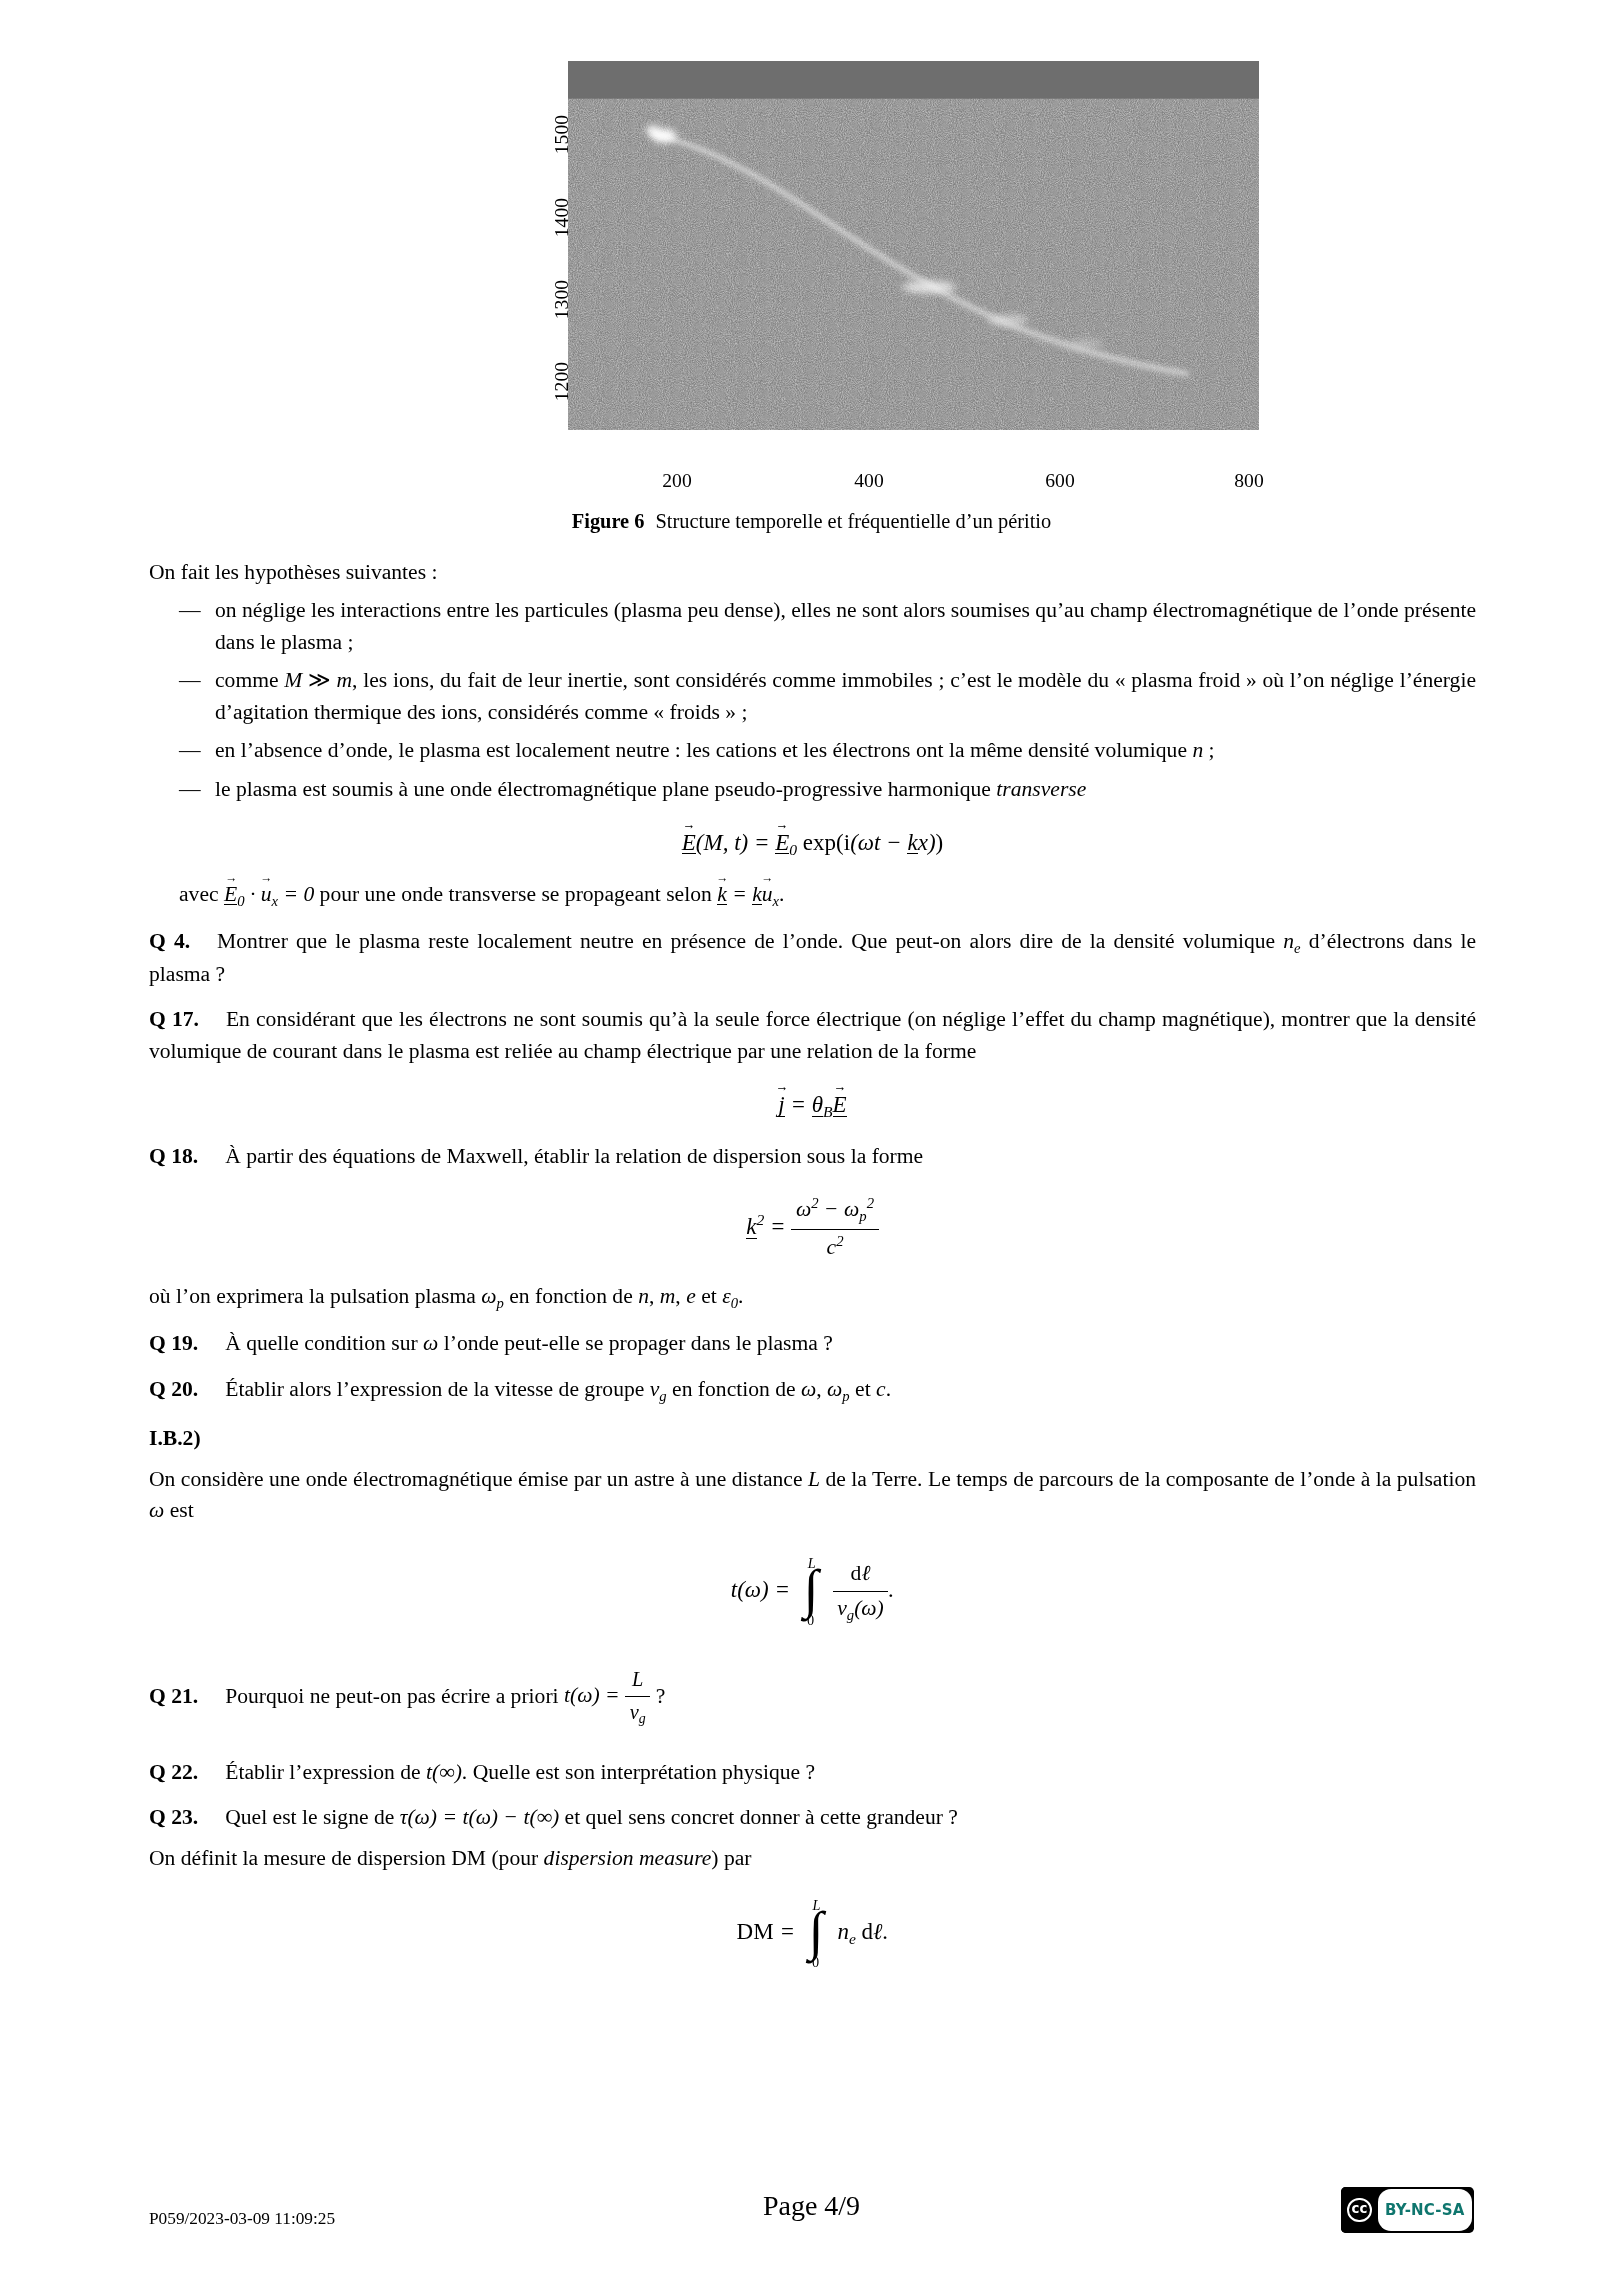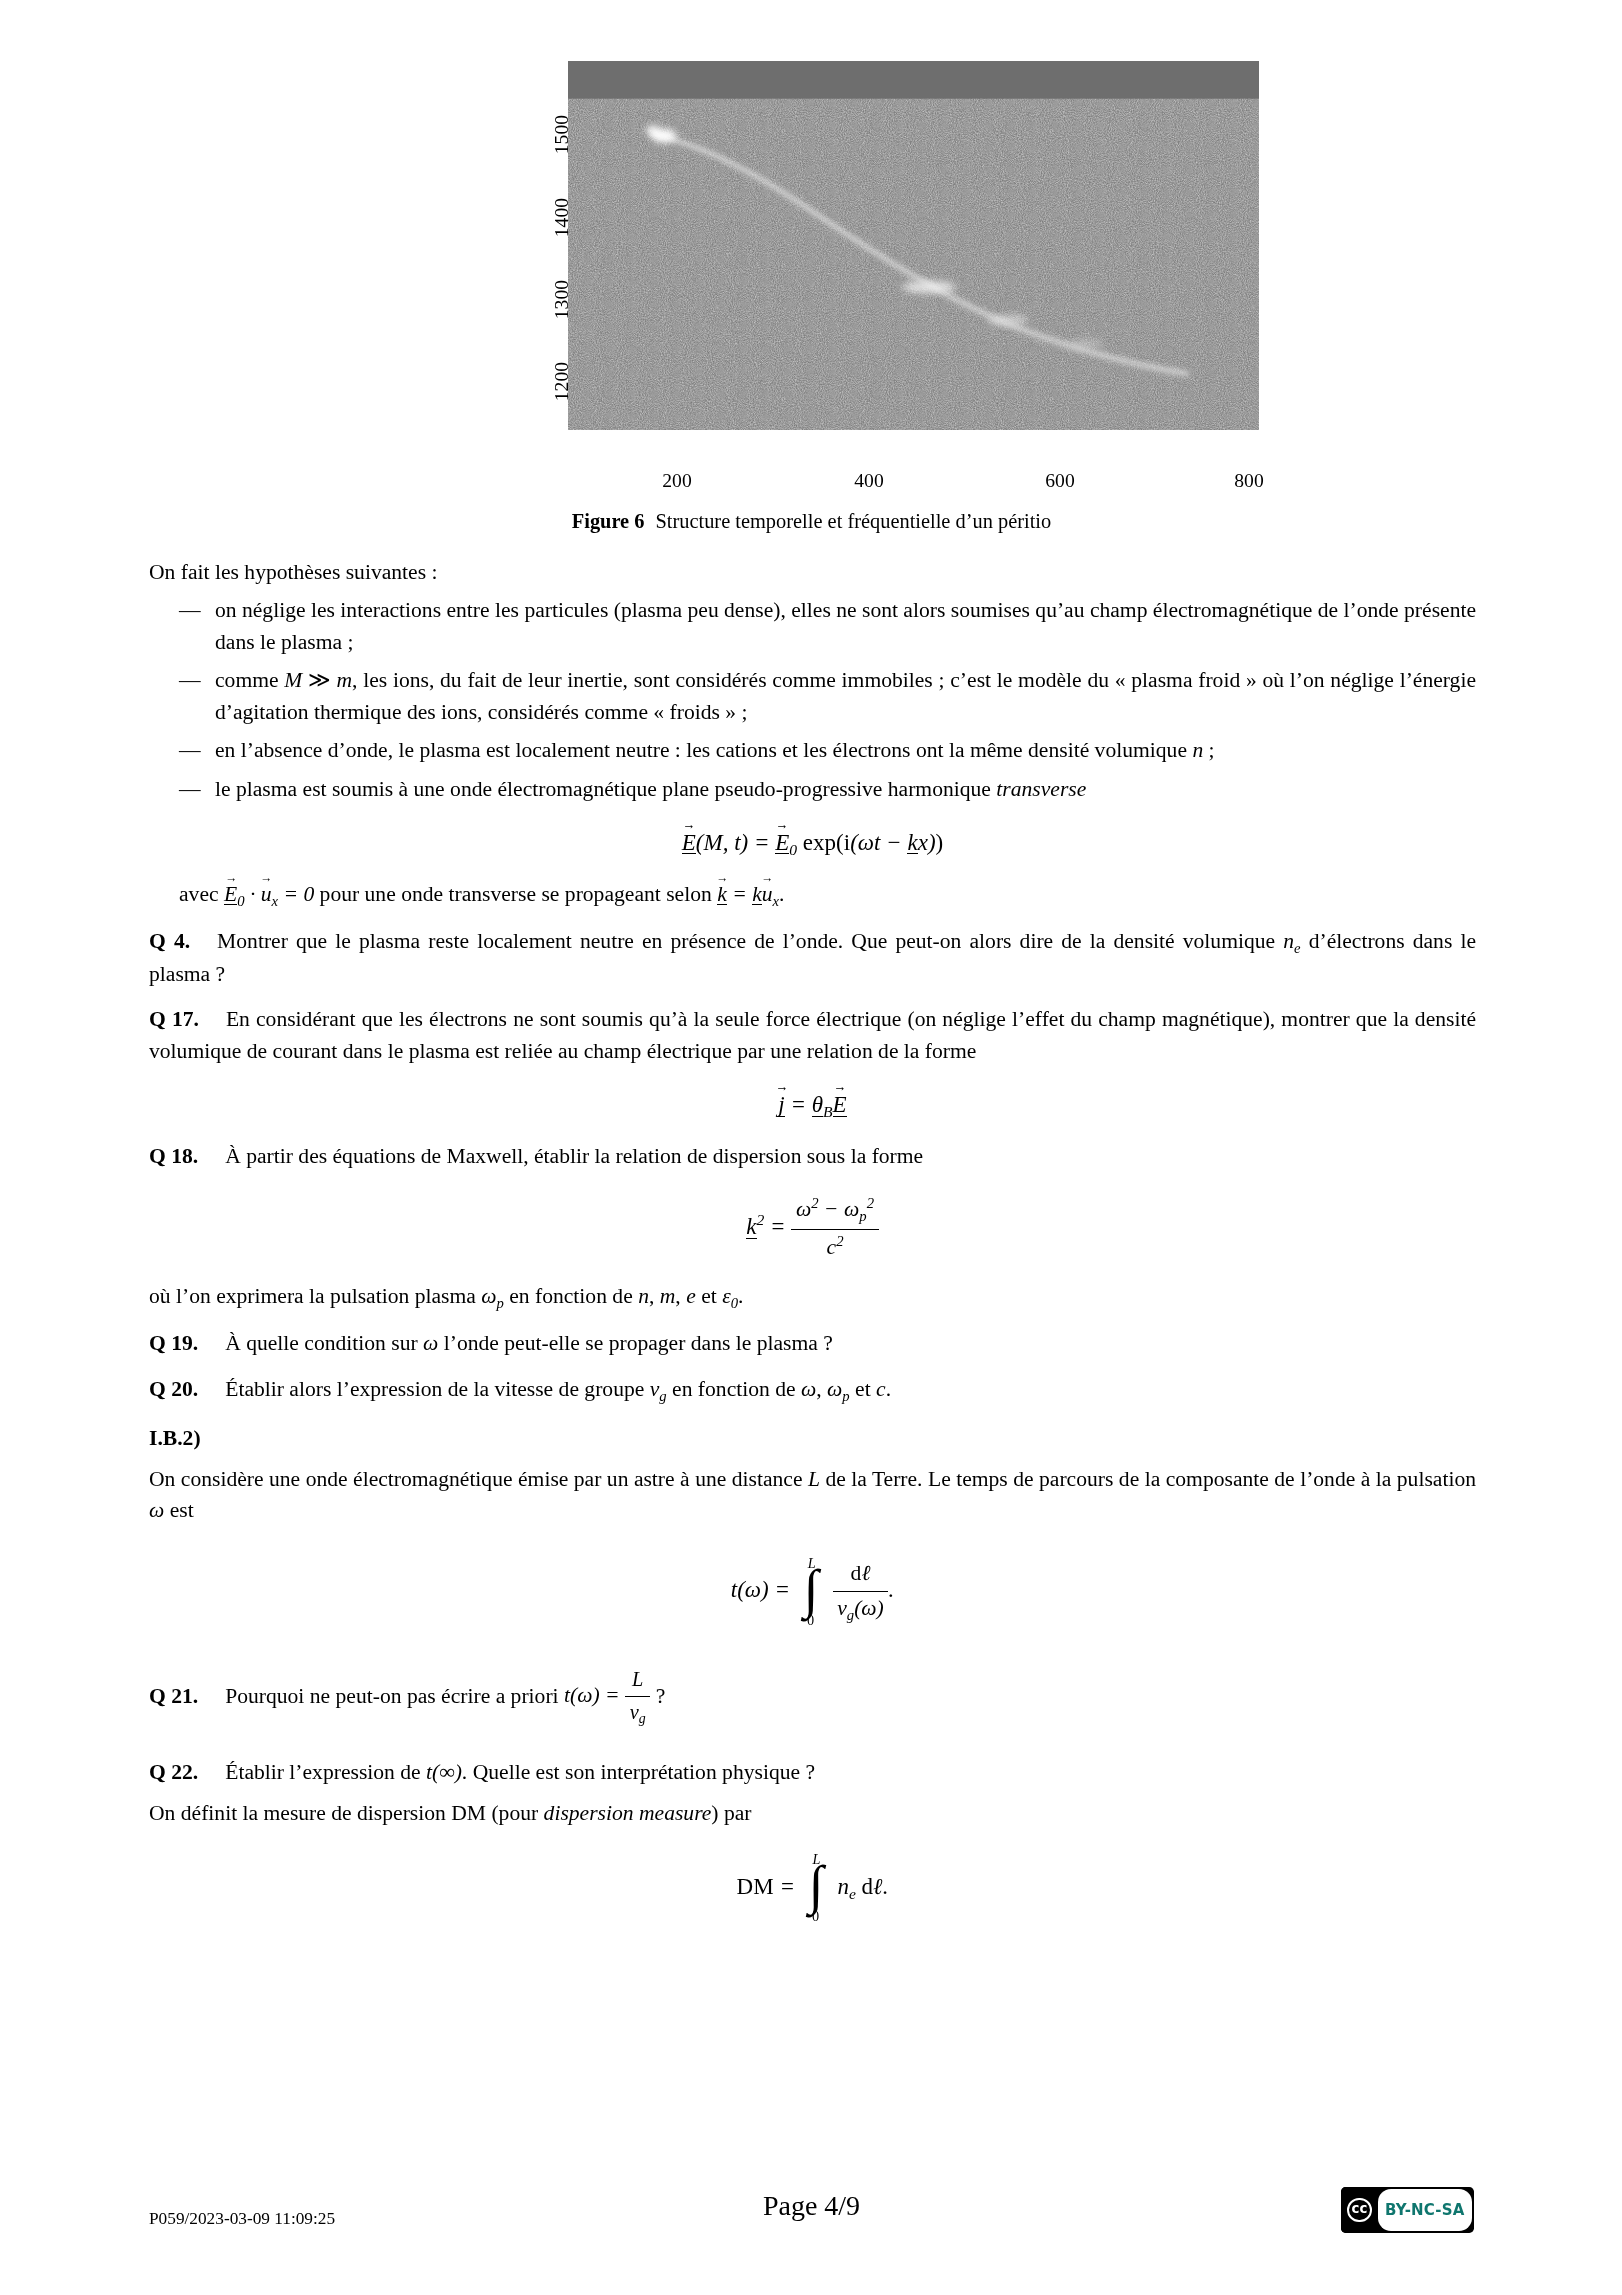--- a/index.html
+++ b/index.html
@@ -387,20 +387,23 @@
 
     <div class="q" style="margin-top:28px;">
       <span class="qlabel">Q 21.</span><span class="qgap"></span>Pourquoi ne peut-on pas écrire a priori <span class="math"><i>t</i>(ω) =
         <span class="frac"><span class="num"><i>L</i></span><span class="den"><i>v</i><sub>g</sub></span></span></span> ?
     </div>
 
     <div class="q" style="margin-top:27px;">
       <span class="qlabel">Q 22.</span><span class="qgap"></span>Établir l’expression de <span class="math"><i>t</i>(∞)</span>. Quelle est son interprétation physique ?
     </div>
 
+    <div class="q">
+      <span class="qlabel">Q 23.</span><span class="qgap"></span>Quel est le signe de <span class="math">τ(ω) = <i>t</i>(ω) − <i>t</i>(∞)</span> et quel sens concret donner à cette grandeur ?
+    </div>
 
     <div class="para">
       On définit la mesure de dispersion DM (pour <i>dispersion measure</i>) par
     </div>
 
     <div class="eq" style="margin-top:35px;">
       <span class="math"><span class="up">DM</span> =
         <span class="intg"><span class="top">L</span><span class="sym">∫</span><span class="bot">0</span></span>
         <i>n</i><sub>e</sub> <span class="up">d</span>ℓ.
       </span>

